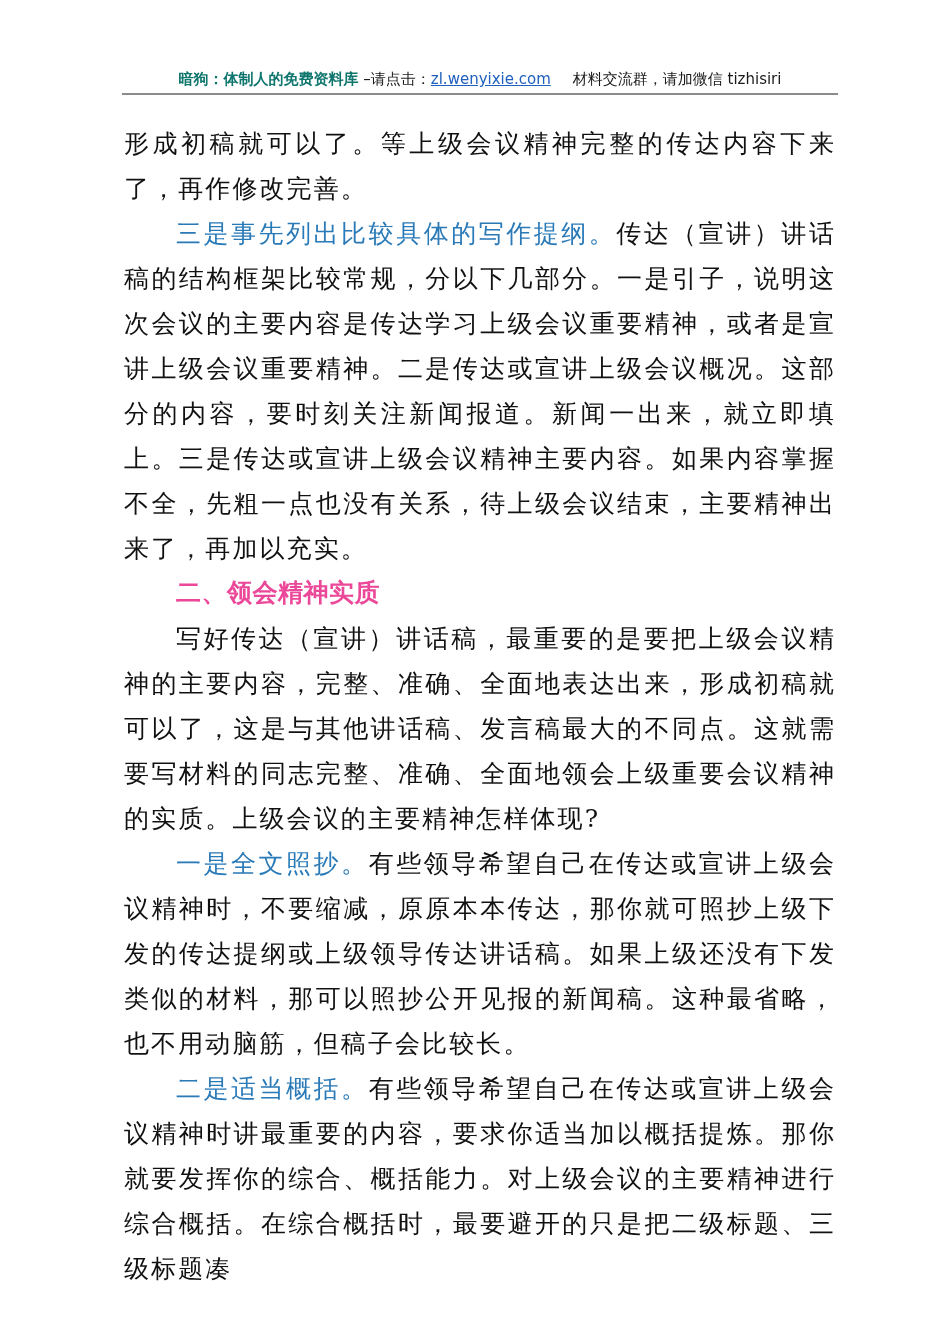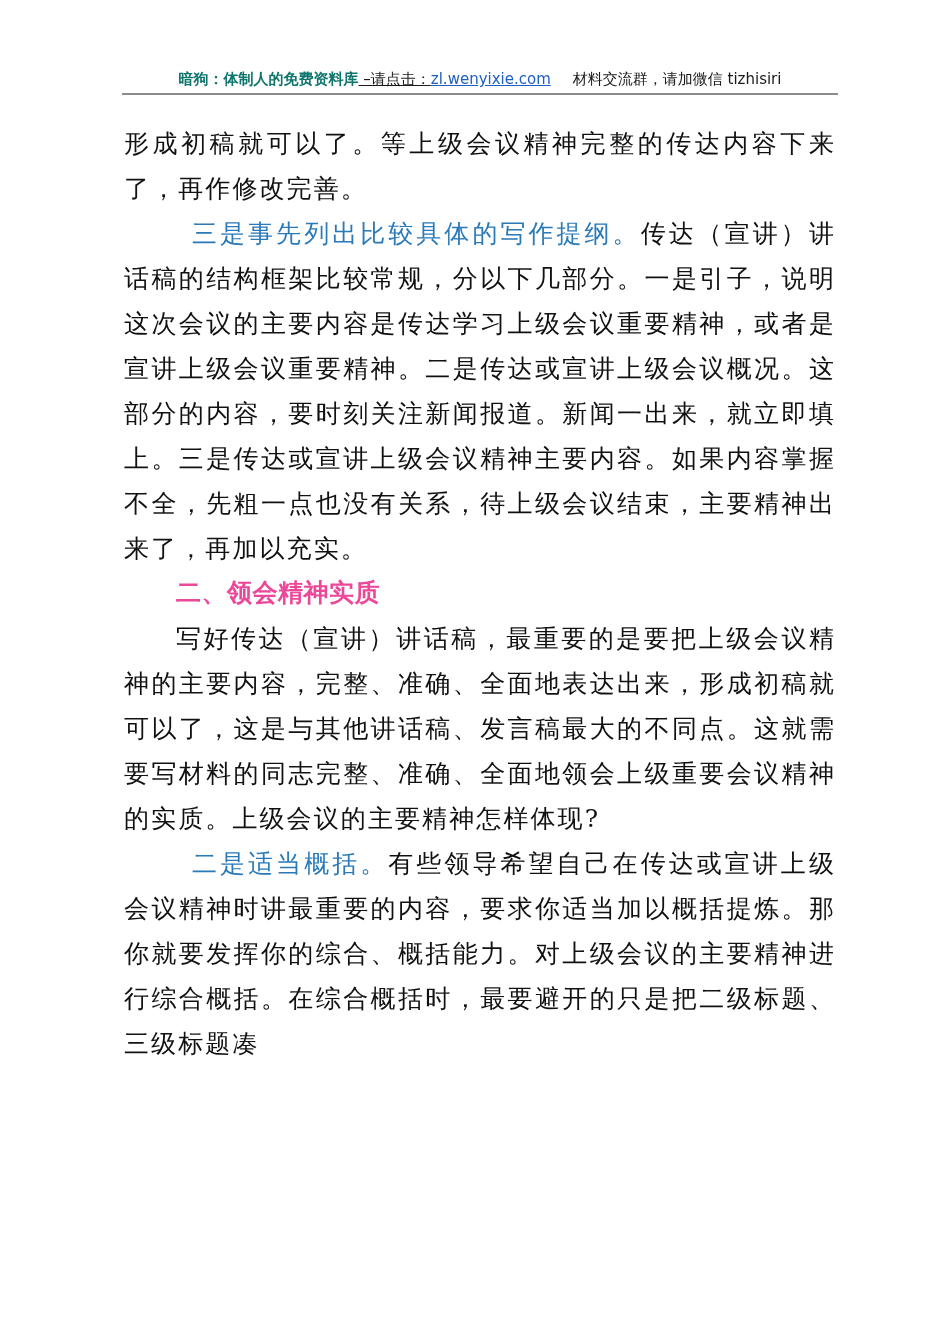--- a/index.html
+++ b/index.html
@@ -22,42 +22,42 @@
       width: 716px;
       height: 25px;
       border-bottom: 2px solid #8c8c8c;
       font-family: "DejaVu Sans", "Liberation Sans", sans-serif;
       font-size: 15px;
       line-height: 22px;
       white-space: nowrap;
       text-align: center;
     }
     .header .brand { color: #0f766e; font-weight: bold; }
-    .header .prompt { color: #1a1a1a; text-decoration: underline; }
+    .header .prompt { color: #1a1a1a; }
     .header .link { color: #1f5fbf; text-decoration: underline; }
     .header .gap { display: inline-block; width: 22px; }
     .header .contact { color: #1a1a1a; }
 
     .page {
       position: absolute;
       left: 124px;
       top: 121px;
       width: 712px;
     }
     .para {
       margin: 0;
       font-size: 25px;
       line-height: 45px;
       letter-spacing: 2.1px;
       text-align: justify;
       text-align-last: left;
       word-break: break-all;
     }
     .para.indent { text-indent: 52px; }
-    .lead { color: #2a7ab8; margin-left: 16px; }
+    .lead { color: #2a7ab8; }
     .section-heading {
       margin: 0;
       font-family: "DejaVu Sans", "Liberation Sans", sans-serif;
       font-size: 25px;
       line-height: 44.9px;
       color: #ec4899;
       text-indent: 52px;
       letter-spacing: 0.5px;
     }
   </style>
@@ -76,17 +76,20 @@
   <p class="para indent">
     <span class="lead">三是事先列出比较具体的写作提纲。</span><span>传达（宣讲）讲话稿的结构框架比较常规，分以下几部分。一是引子，说明这次会议的主要内容是传达学习上级会议重要精神，或者是宣讲上级会议重要精神。二是传达或宣讲上级会议概况。这部分的内容，要时刻关注新闻报道。新闻一出来，就立即填上。三是传达或宣讲上级会议精神主要内容。如果内容掌握不全，先粗一点也没有关系，待上级会议结束，主要精神出来了，再加以充实。</span>
   </p>
 
   <h2 class="section-heading">二、领会精神实质</h2>
 
   <p class="para indent">
     <span>写好传达（宣讲）讲话稿，最重要的是要把上级会议精神的主要内容，完整、准确、全面地表达出来，形成初稿就可以了，这是与其他讲话稿、发言稿最大的不同点。这就需要写材料的同志完整、准确、全面地领会上级重要会议精神的实质。上级会议的主要精神怎样体现?</span>
   </p>
 
+  <p class="para indent">
+    <span class="lead">一是全文照抄。</span><span>有些领导希望自己在传达或宣讲上级会议精神时，不要缩减，原原本本传达，那你就可照抄上级下发的传达提纲或上级领导传达讲话稿。如果上级还没有下发类似的材料，那可以照抄公开见报的新闻稿。这种最省略，也不用动脑筋，但稿子会比较长。</span>
+  </p>
 
   <p class="para indent">
     <span class="lead">二是适当概括。</span><span>有些领导希望自己在传达或宣讲上级会议精神时讲最重要的内容，要求你适当加以概括提炼。那你就要发挥你的综合、概括能力。对上级会议的主要精神进行综合概括。在综合概括时，最要避开的只是把二级标题、三级标题凑</span>
   </p>
 </div>
 
 </body></html>

